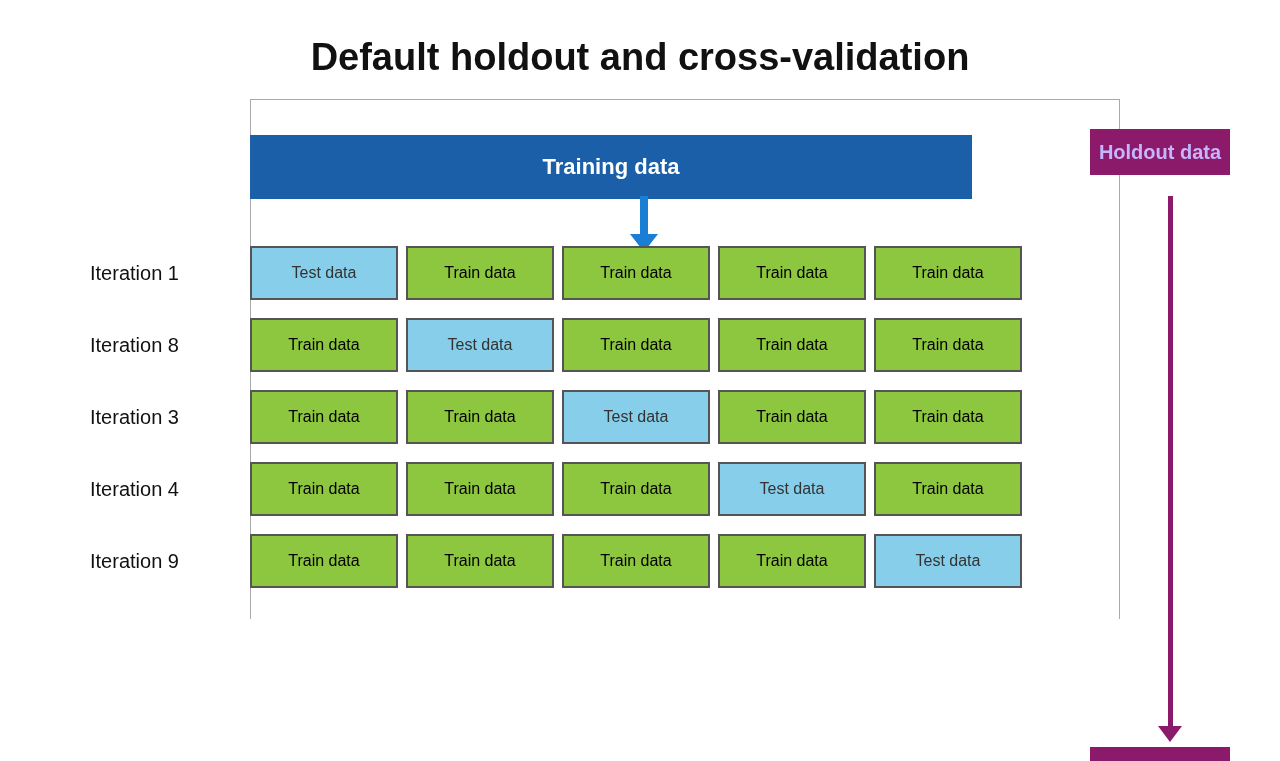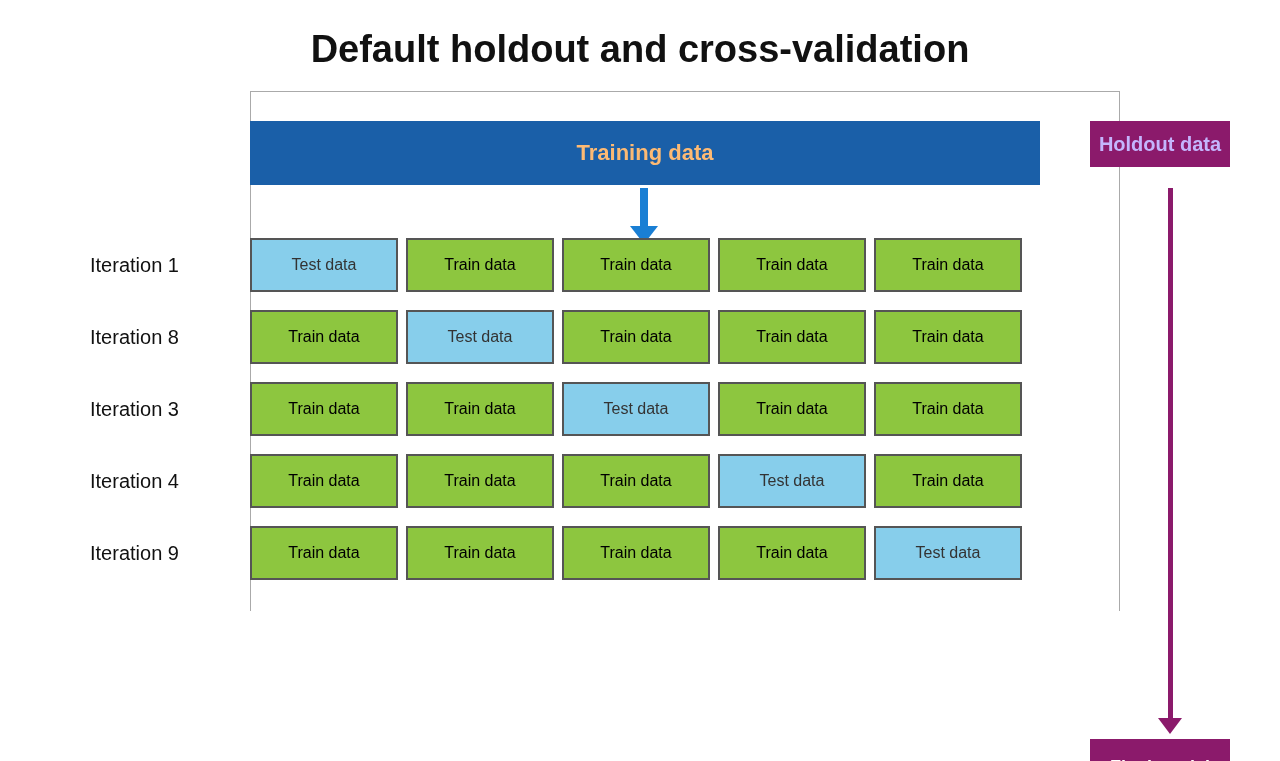--- a/index.html
+++ b/index.html
@@ -9,21 +9,21 @@
       width: 1280px;
       height: 761px;
       overflow: hidden;
       position: relative;
     }
 
     .page-title {
       text-align: center;
       font-size: 38px;
       font-weight: 900;
-      padding: 28px 0 20px 0;
+      padding: 36px 0 20px 0;
       color: #111;
     }
 
     .main-container {
       position: relative;
       margin: 0 auto;
       width: 1100px;
       padding-top: 10px;
     }
 
@@ -35,28 +35,28 @@
       width: 870px;
       height: 520px;
       border: 1.5px solid #aaa;
       border-bottom: none;
     }
 
     
     .training-bar {
       position: absolute;
       left: 160px;
-      top: 30px;
-      width: 790px;
+      top: 36px;
+      width: 722px;
       height: 64px;
       background: #1a5fa8;
       display: flex;
       align-items: center;
       justify-content: center;
-      color: #fdba74;
+      color: #ffffff;
       font-size: 22px;
       font-weight: 600;
     }
 
     
     .holdout-bar {
       position: absolute;
       left: 1000px;
       top: 30px;
       width: 140px;

